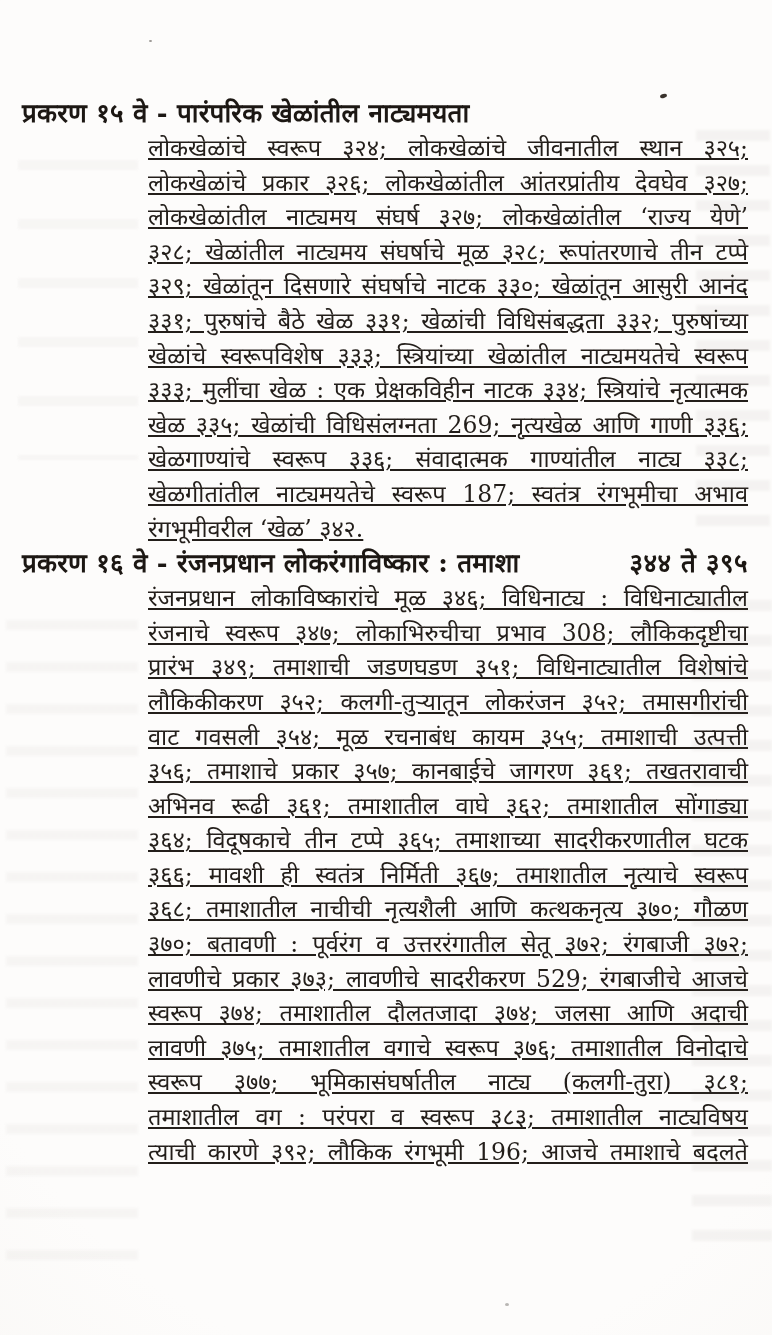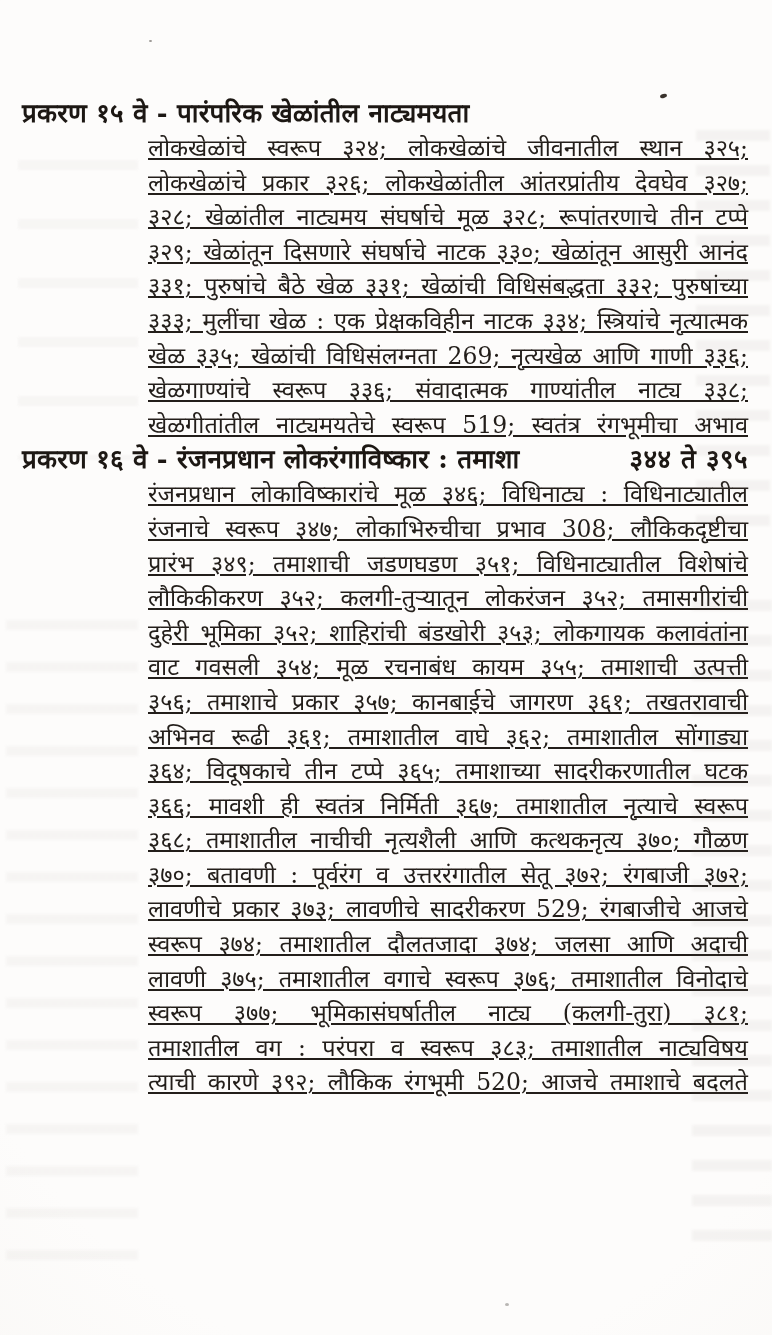--- a/index.html
+++ b/index.html
@@ -104,50 +104,52 @@
   <div class="speck speck-2"></div>
   <div class="speck speck-3"></div>
 
   <section class="chapter">
     <div class="heading">
       <span class="h-title">प्रकरण १५ वे - पारंपरिक खेळांतील नाट्यमयता</span>
     </div>
     <div class="body">
         <div class="line">लोकखेळांचे स्वरूप ३२४; लोकखेळांचे जीवनातील स्थान ३२५;</div>
         <div class="line">लोकखेळांचे प्रकार ३२६; लोकखेळांतील आंतरप्रांतीय देवघेव ३२७;</div>
+        <div class="line">लोकखेळांतील नाट्यमय संघर्ष ३२७; लोकखेळांतील ‘राज्य येणे’</div>
         <div class="line">३२८; खेळांतील नाट्यमय संघर्षाचे मूळ ३२८; रूपांतरणाचे तीन टप्पे</div>
         <div class="line">३२९; खेळांतून दिसणारे संघर्षाचे नाटक ३३०; खेळांतून आसुरी आनंद</div>
         <div class="line">३३१; पुरुषांचे बैठे खेळ ३३१; खेळांची विधिसंबद्धता ३३२; पुरुषांच्या</div>
+        <div class="line">खेळांचे स्वरूपविशेष ३३३; स्त्रियांच्या खेळांतील नाट्यमयतेचे स्वरूप</div>
         <div class="line">३३३; मुलींचा खेळ : एक प्रेक्षकविहीन नाटक ३३४; स्त्रियांचे नृत्यात्मक</div>
         <div class="line">खेळ ३३५; खेळांची विधिसंलग्नता 269; नृत्यखेळ आणि गाणी ३३६;</div>
         <div class="line">खेळगाण्यांचे स्वरूप ३३६; संवादात्मक गाण्यांतील नाट्य ३३८;</div>
-        <div class="line">खेळगीतांतील नाट्यमयतेचे स्वरूप 519; स्वतंत्र रंगभूमीचा अभाव</div>
+        <div class="line">खेळगीतांतील नाट्यमयतेचे स्वरूप 187; स्वतंत्र रंगभूमीचा अभाव</div>
+        <div class="line last">रंगभूमीवरील ‘खेळ’ ३४२.</div>
       </div>
   </section>
 
   <section class="chapter">
     <div class="heading">
       <span class="h-title">प्रकरण १६ वे - रंजनप्रधान लोकरंगाविष्कार : तमाशा</span>
       <span class="h-range">३४४ ते ३९५</span>
     </div>
     <div class="body">
         <div class="line">रंजनप्रधान लोकाविष्कारांचे मूळ ३४६; विधिनाट्य : विधिनाट्यातील</div>
         <div class="line">रंजनाचे स्वरूप ३४७; लोकाभिरुचीचा प्रभाव 308; लौकिकदृष्टीचा</div>
         <div class="line">प्रारंभ ३४९; तमाशाची जडणघडण ३५१; विधिनाट्यातील विशेषांचे</div>
         <div class="line">लौकिकीकरण ३५२; कलगी-तुऱ्यातून लोकरंजन ३५२; तमासगीरांची</div>
-        <div class="line">दुहेरी भूमिका ३५२; शाहिरांची बंडखोरी ३५३; लोकगायक कलावंतांना</div>
         <div class="line">वाट गवसली ३५४; मूळ रचनाबंध कायम ३५५; तमाशाची उत्पत्ती</div>
         <div class="line">३५६; तमाशाचे प्रकार ३५७; कानबाईचे जागरण ३६१; तखतरावाची</div>
         <div class="line">अभिनव रूढी ३६१; तमाशातील वाघे ३६२; तमाशातील सोंगाड्या</div>
         <div class="line">३६४; विदूषकाचे तीन टप्पे ३६५; तमाशाच्या सादरीकरणातील घटक</div>
         <div class="line">३६६; मावशी ही स्वतंत्र निर्मिती ३६७; तमाशातील नृत्याचे स्वरूप</div>
         <div class="line">३६८; तमाशातील नाचीची नृत्यशैली आणि कत्थकनृत्य ३७०; गौळण</div>
         <div class="line">३७०; बतावणी : पूर्वरंग व उत्तररंगातील सेतू ३७२; रंगबाजी ३७२;</div>
         <div class="line">लावणीचे प्रकार ३७३; लावणीचे सादरीकरण 529; रंगबाजीचे आजचे</div>
         <div class="line">स्वरूप ३७४; तमाशातील दौलतजादा ३७४; जलसा आणि अदाची</div>
         <div class="line">लावणी ३७५; तमाशातील वगाचे स्वरूप ३७६; तमाशातील विनोदाचे</div>
         <div class="line">स्वरूप ३७७; भूमिकासंघर्षातील नाट्य (कलगी-तुरा) ३८१;</div>
         <div class="line">तमाशातील वग : परंपरा व स्वरूप ३८३; तमाशातील नाट्यविषय</div>
-        <div class="line">त्याची कारणे ३९२; लौकिक रंगभूमी 520; आजचे तमाशाचे बदलते</div>
+        <div class="line">त्याची कारणे ३९२; लौकिक रंगभूमी 196; आजचे तमाशाचे बदलते</div>
       </div>
   </section>
 
 </div>
 
 </body></html>

